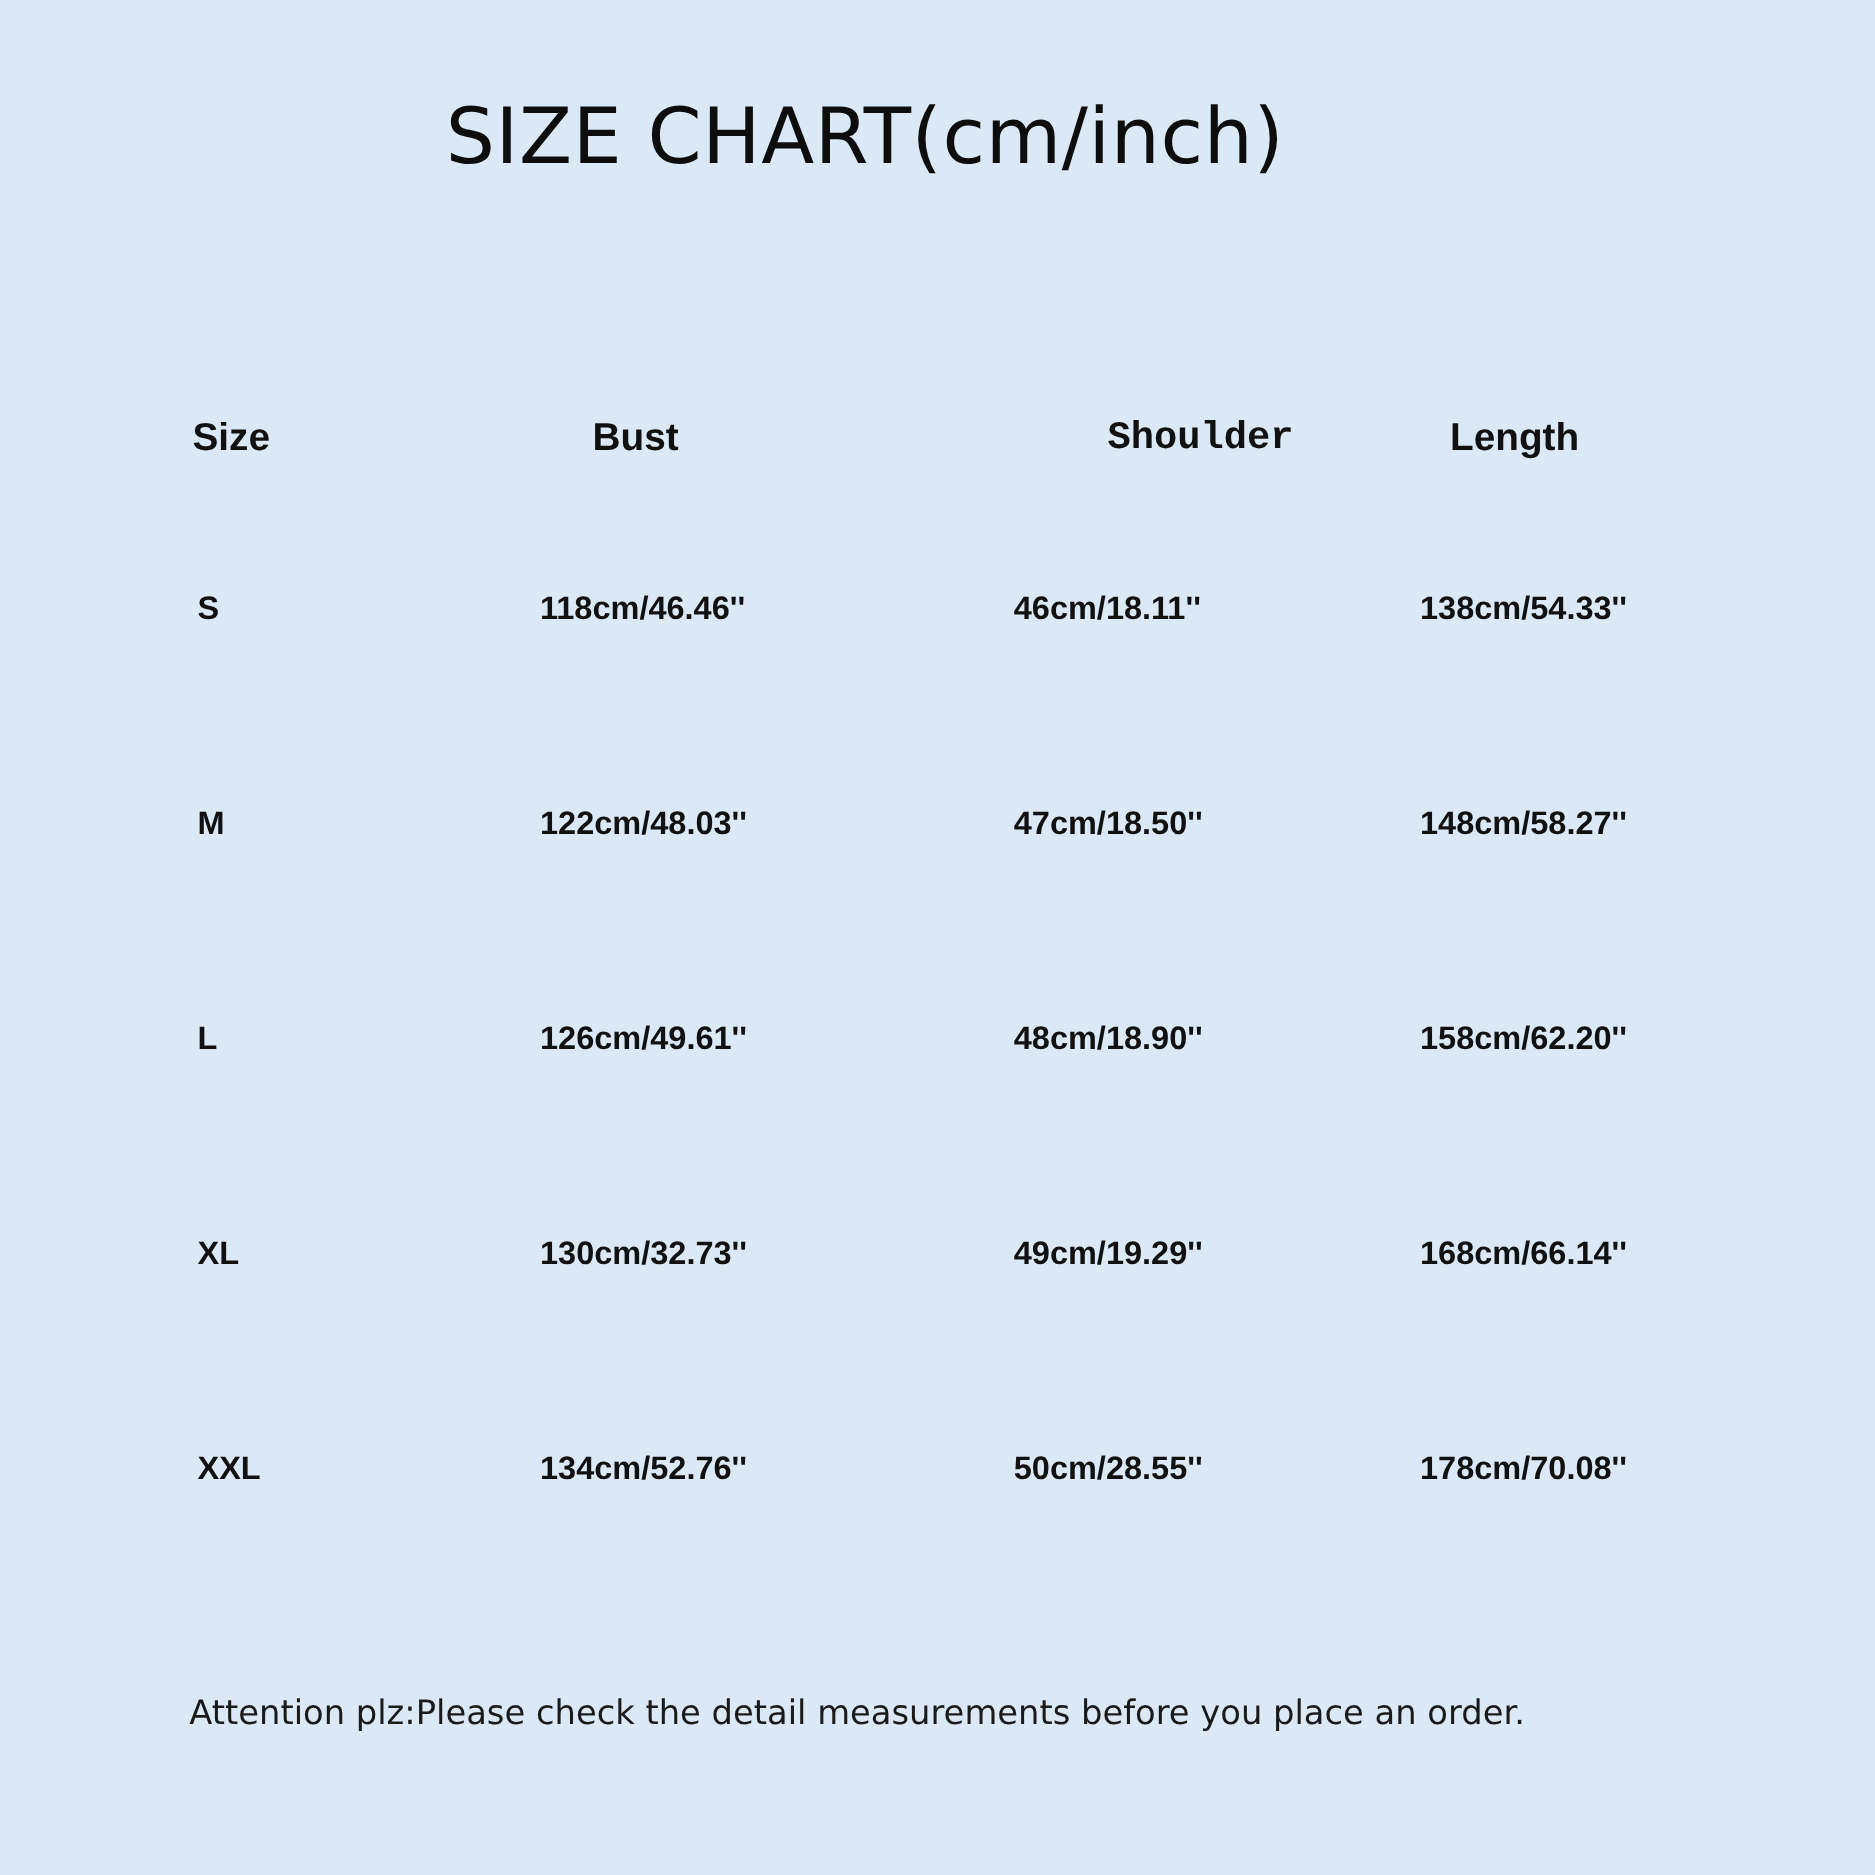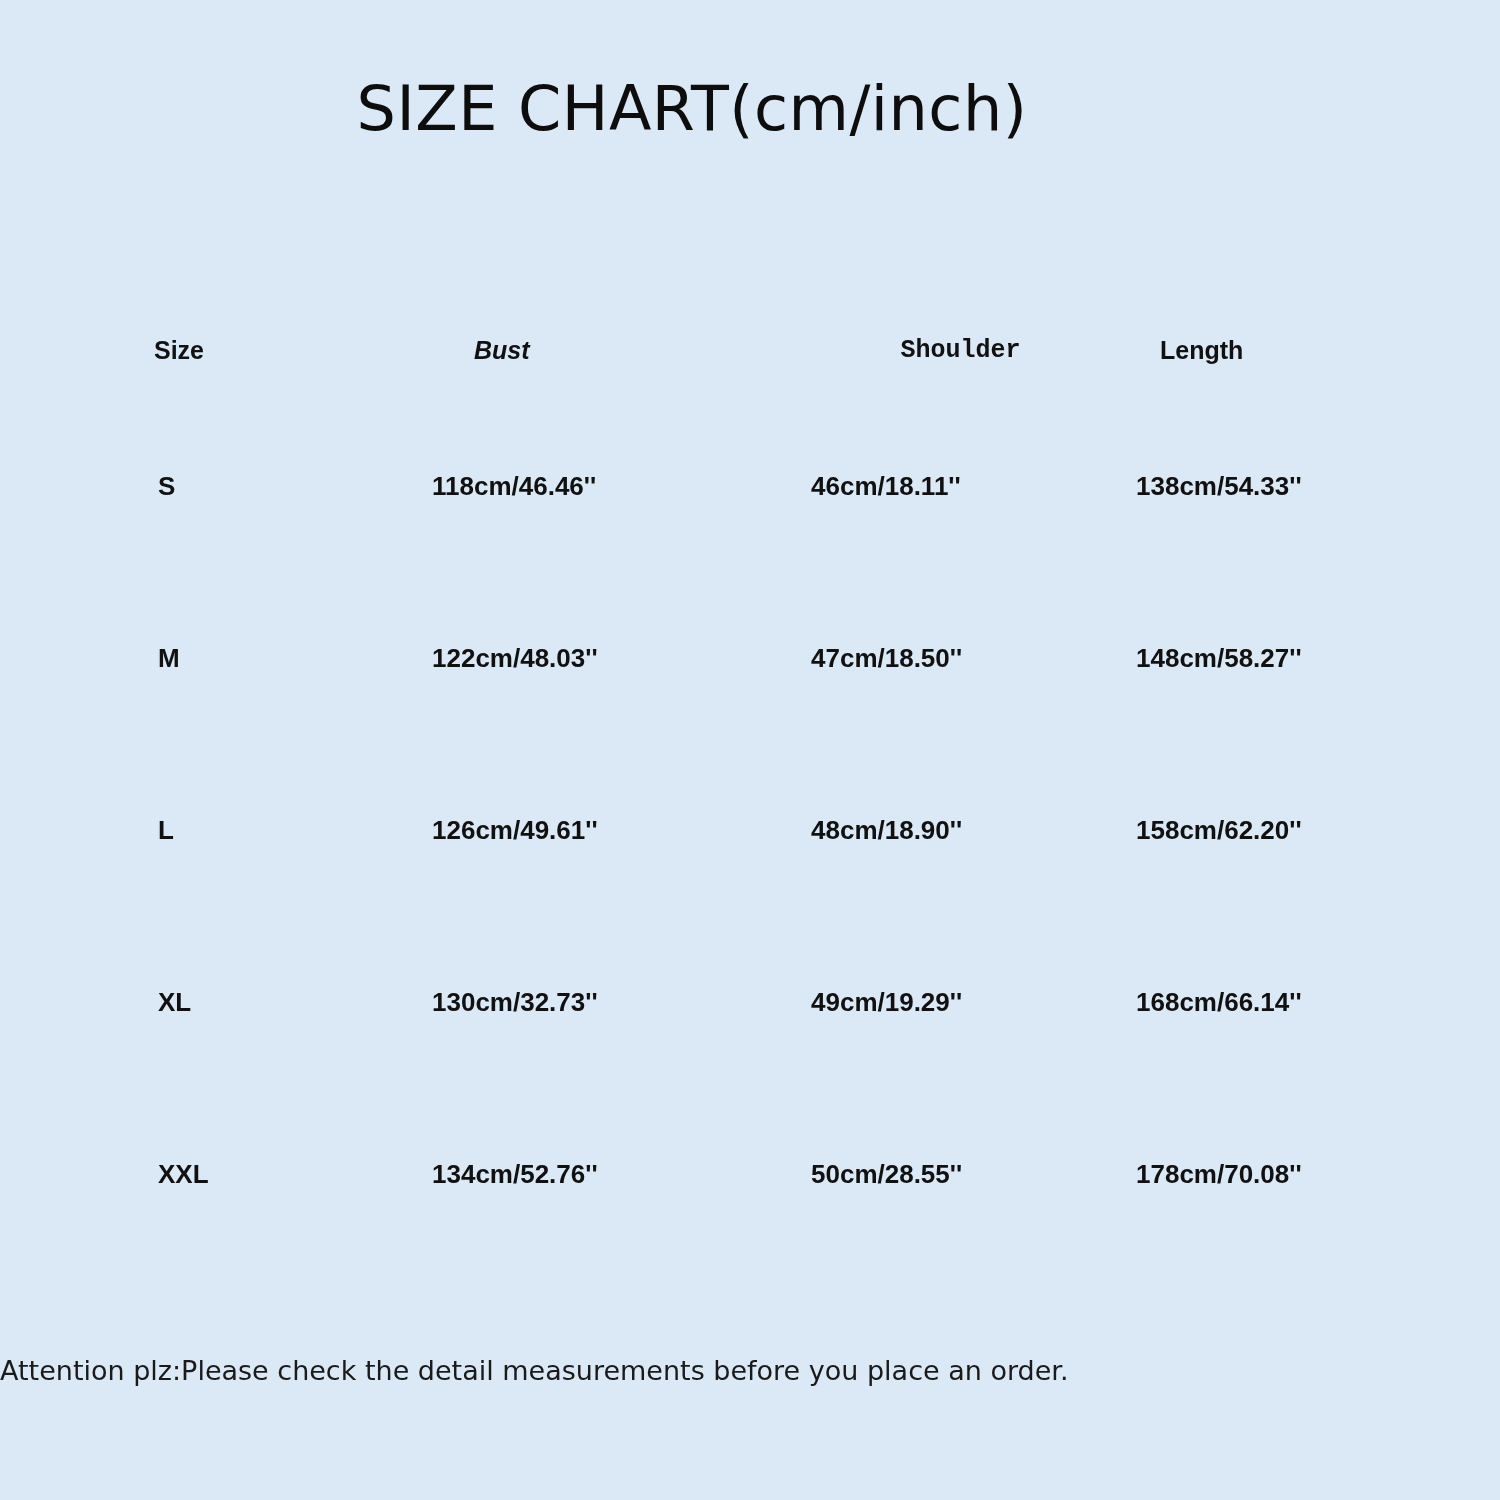--- a/index.html
+++ b/index.html
@@ -41,50 +41,50 @@
     table-layout: fixed;
   }
   table.size-table th,
   table.size-table td {
     border: none;
     padding: 0;
     font-weight: bold;
     color: #111111;
   }
   table.size-table th {
-    font-size: 25px;
+    font-size: 31px;
     height: 100px;
     vertical-align: middle;
   }
   table.size-table td {
     font-size: 26px;
     height: 172px;
     vertical-align: middle;
   }
   col.c-size { width: 24%; }
   col.c-bust { width: 27%; }
   col.c-shoulder { width: 25%; }
   col.c-length { width: 24%; }
 
   .cell-size { text-align: left; padding-left: 48px !important; }
   .cell-bust { text-align: left; padding-left: 10px !important; }
   .cell-shoulder { text-align: left; padding-left: 38px !important; }
   .cell-length { text-align: left; padding-left: 38px !important; }
 
   .head-size { text-align: left; padding-left: 44px !important; }
-  .head-bust { text-align: left; padding-left: 52px !important; font-style: italic; }
+  .head-bust { text-align: left; padding-left: 52px !important; }
   .head-shoulder { text-align: center; padding-left: 50px !important; font-family: Liberation Mono, monospace; }
   .head-length { text-align: left; padding-left: 62px !important; }
 
   .notes {
     position: absolute;
     left: 0;
     top: 1340px;
     width: 1220px;
-    text-align: left;
+    text-align: right;
   }
   .notes .note-line {
     font-family: "DejaVu Sans", sans-serif;
     font-size: 27px;
     color: #1a1a1a;
     line-height: 62px;
     font-weight: 400;
   }
 </style>
 </head>

